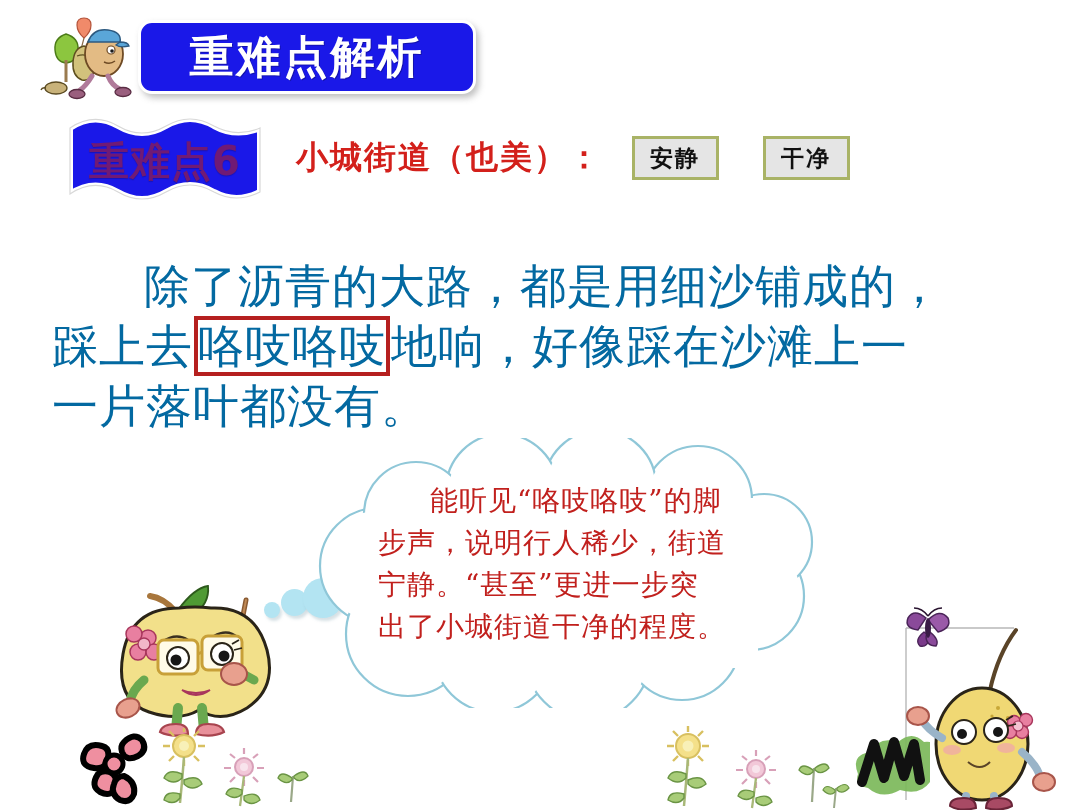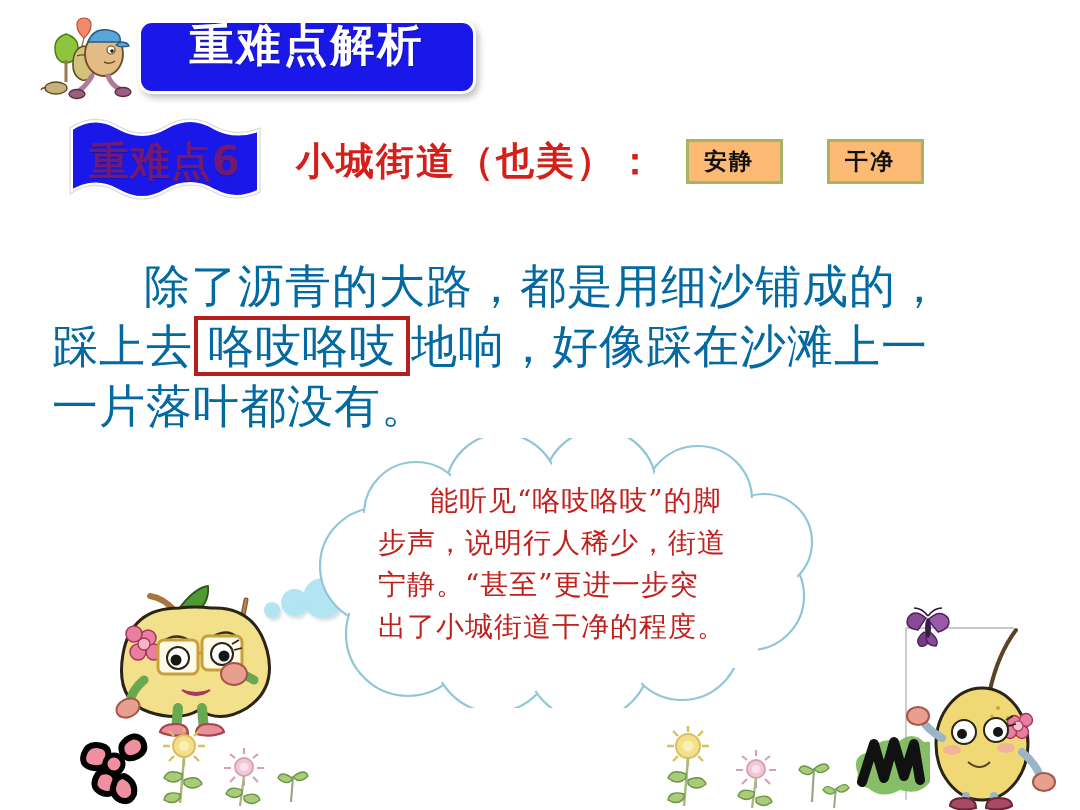--- a/index.html
+++ b/index.html
@@ -16,21 +16,21 @@
   .hiker { position:absolute; left:32px; top:12px; width:104px; height:96px; }
 
   
   .title-banner {
     position:absolute; left:138px; top:20px;
     width:338px; height:74px;
     background:#1a18e8;
     border-radius:14px;
     border:3px solid #ffffff;
     box-shadow:3px 4px 6px rgba(120,120,120,.45);
-    display:flex; align-items:flex-start; justify-content:center;
+    display:flex; align-items:center; justify-content:center;
   }
   .title-banner .t {
     color:#ffffff;
     font-family:"DejaVu Serif","Liberation Serif",serif;
     font-weight:700;
     font-size:44px;
     letter-spacing:3px;
     line-height:1;
     text-shadow:1px 1px 0 rgba(0,0,0,.25);
   }
@@ -51,52 +51,52 @@
   
   .subtitle {
     position:absolute; left:296px; top:136px;
     display:flex; align-items:center; gap:0px;
     white-space:nowrap;
   }
   .subtitle .st {
     color:#d3201b;
     font-family:"DejaVu Serif","Liberation Serif",serif;
     font-weight:700;
-    font-size:38px;
+    font-size:32px;
     letter-spacing:2px;
   }
   .chips { display:flex; align-items:center; gap:44px; margin-left:30px; }
   .chip {
-    background:#fdba74;
+    background:#e5e5e5;
     border:3px solid #a9b366;
     color:#111111;
     font-family:"DejaVu Serif","Liberation Serif",serif;
     font-weight:700;
     font-size:23px;
     letter-spacing:2px;
-    padding:6px 26px 7px 15px;
+    padding:6px 16px 7px 15px;
     line-height:1.1;
   }
 
   
   .body-text {
     position:absolute; left:52px; top:256px;
     width:980px;
     color:#0369a1;
     font-family:"DejaVu Serif","Liberation Serif",serif;
     font-size:46px;
     line-height:60px;
     letter-spacing:1px;
     white-space:nowrap;
   }
   .body-text .ln { display:block; height:60px; }
   .body-text .indent { display:inline-block; width:92px; }
   .boxed {
     border:4px solid #b5201f;
-    padding:0 10px;
+    padding:0 0;
     display:inline-block;
     line-height:52px;
     margin:0 1px;
   }
 
   
   .cloud-wrap { position:absolute; left:258px; top:438px; width:600px; height:270px; }
   .cloud-wrap svg { position:absolute; left:0; top:0; }
   .cloud-text {
     position:absolute; left:120px; top:42px; width:470px;

